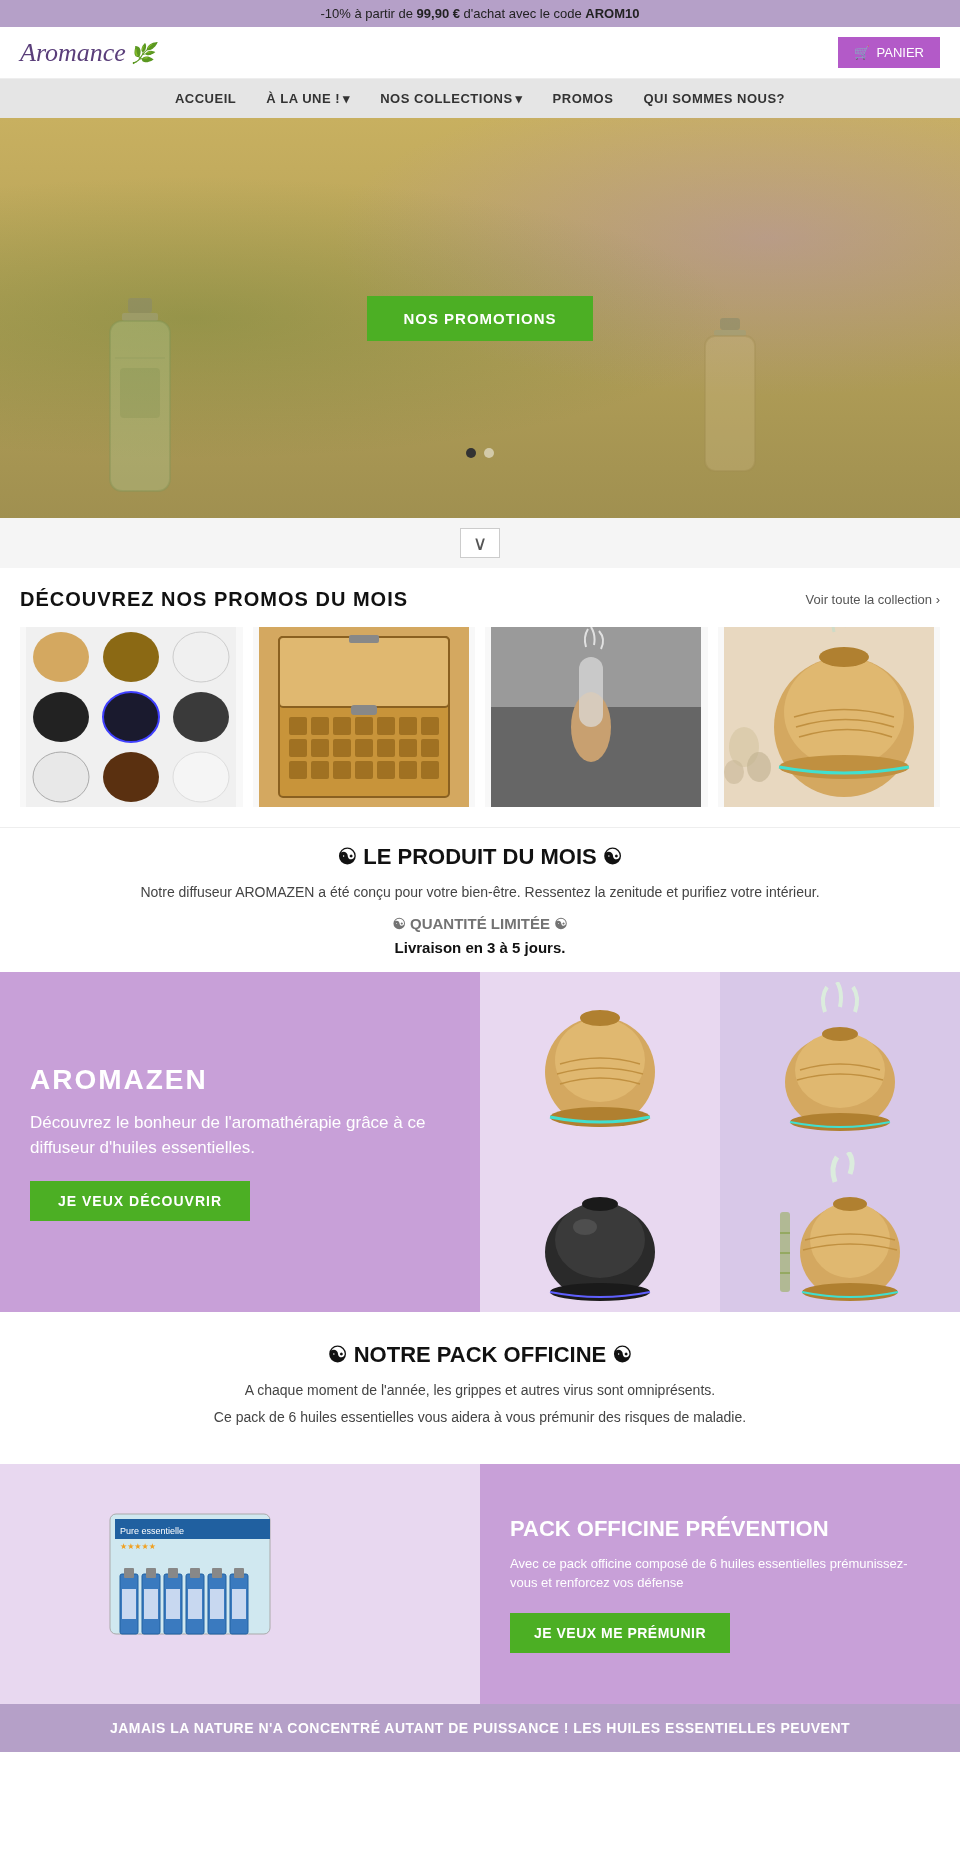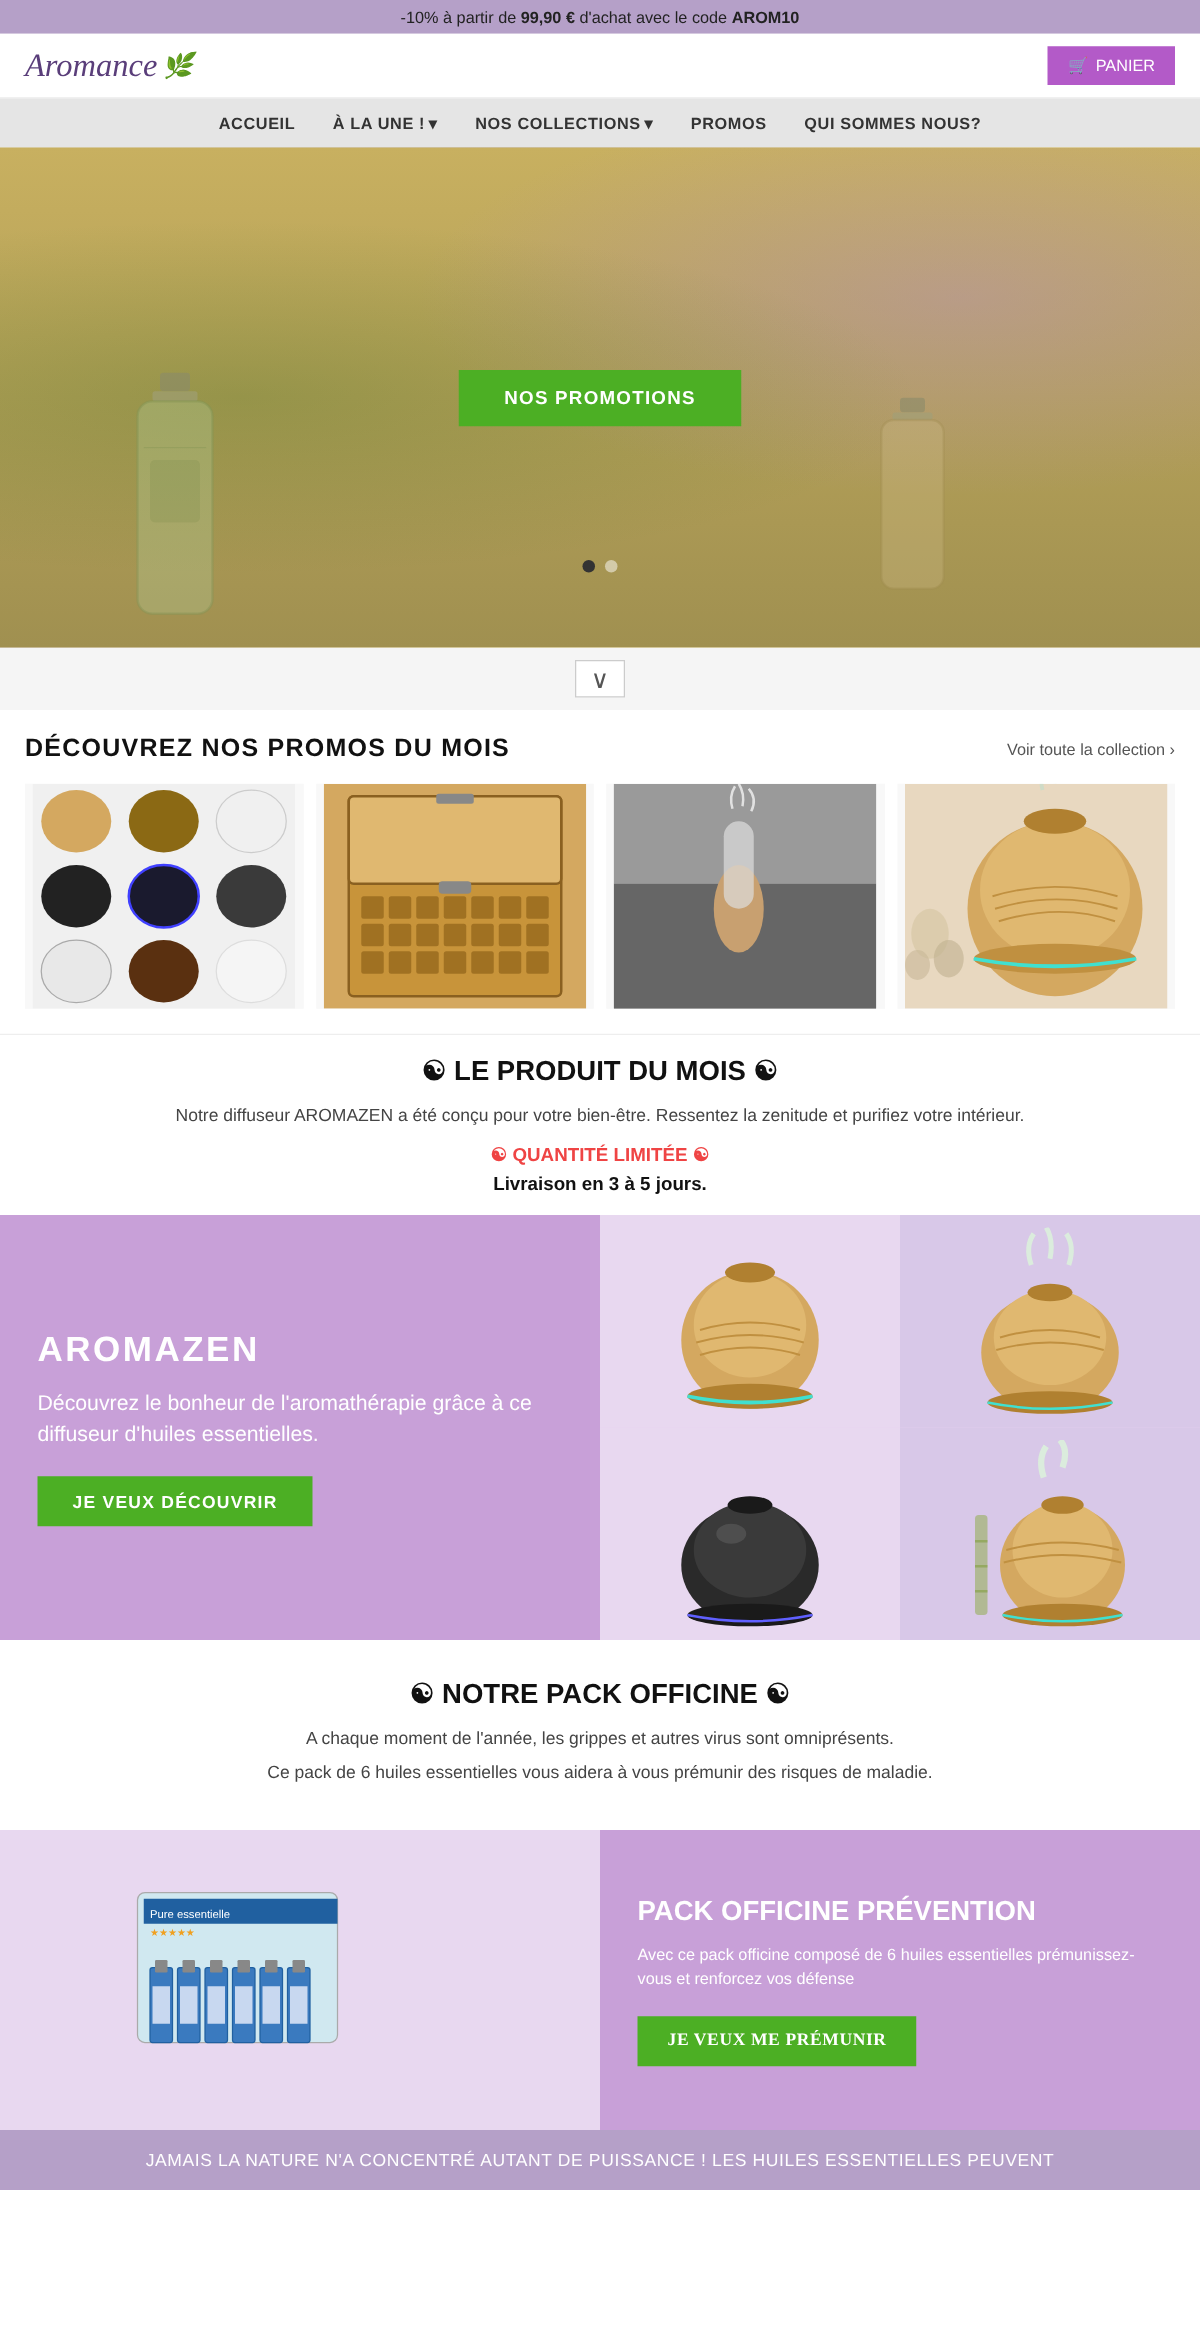--- a/index.html
+++ b/index.html
@@ -219,21 +219,21 @@
       margin-bottom: 12px;
     }
     .product-month-desc {
       font-size: 14px;
       color: #444;
       margin-bottom: 12px;
       line-height: 1.5;
     }
     .quantite-text {
       font-size: 15px;
-      color: #ef4444;
+      color: #737373;
       margin-bottom: 6px;
       font-weight: bold;
     }
     .livraison-text {
       font-size: 15px;
       color: #111;
       font-weight: bold;
     }
 
     
@@ -344,31 +344,30 @@
       background: #4caf24;
       color: #fff;
       border: none;
       padding: 12px 24px;
       font-size: 14px;
       font-weight: bold;
       cursor: pointer;
       letter-spacing: 0.5px;
       display: inline-block;
       width: fit-content;
-      font-family: Liberation Serif, serif;
     }
 
     
     .bottom-banner {
       background: #b5a0c8;
       padding: 16px 4px;
       text-align: center;
       color: #fff;
       font-size: 14px;
-      font-weight: normal;
+      font-weight: bold;
       letter-spacing: 0.5px;
     }
 
     
     .bottle-svg { opacity: 0.6; }
   </style>
 </head>
 <body>
 
 <div class="top-banner">

